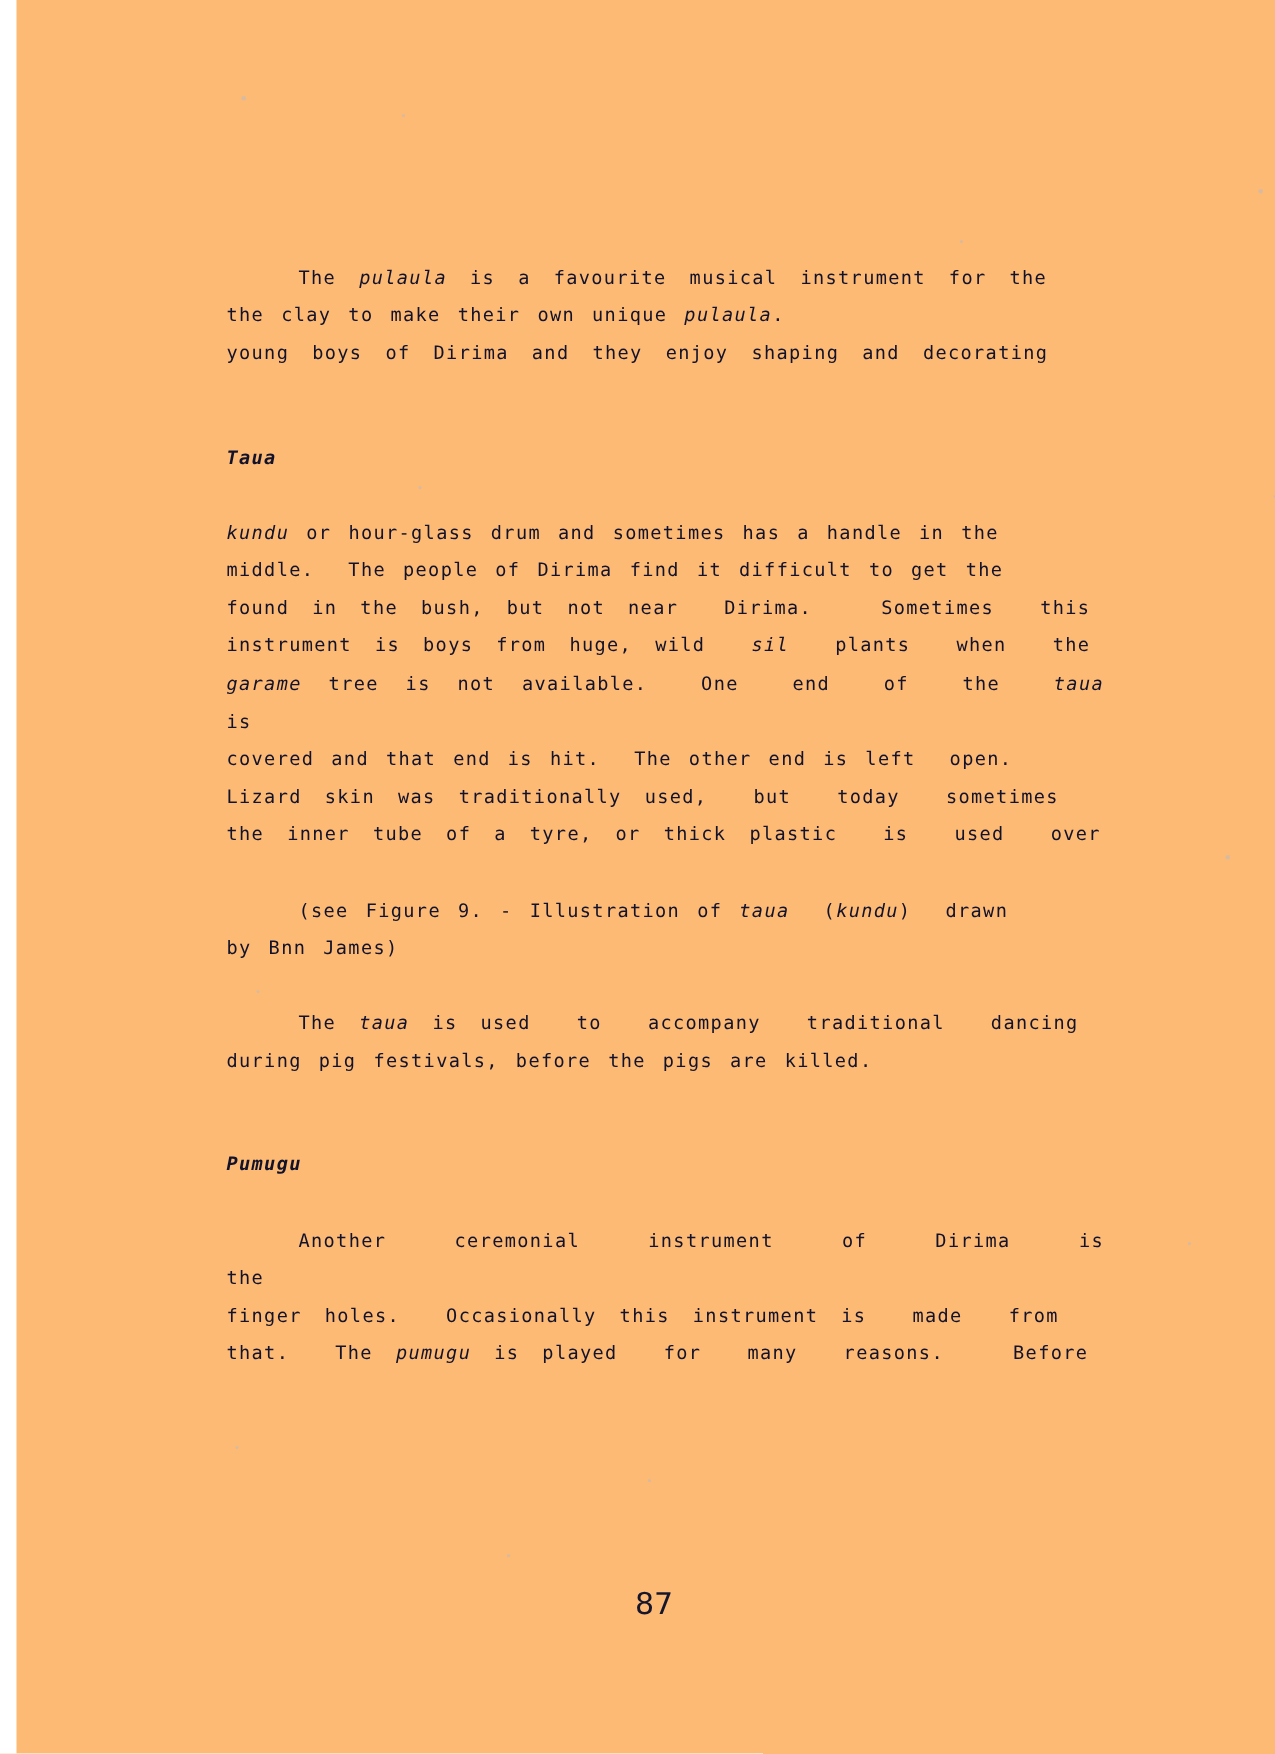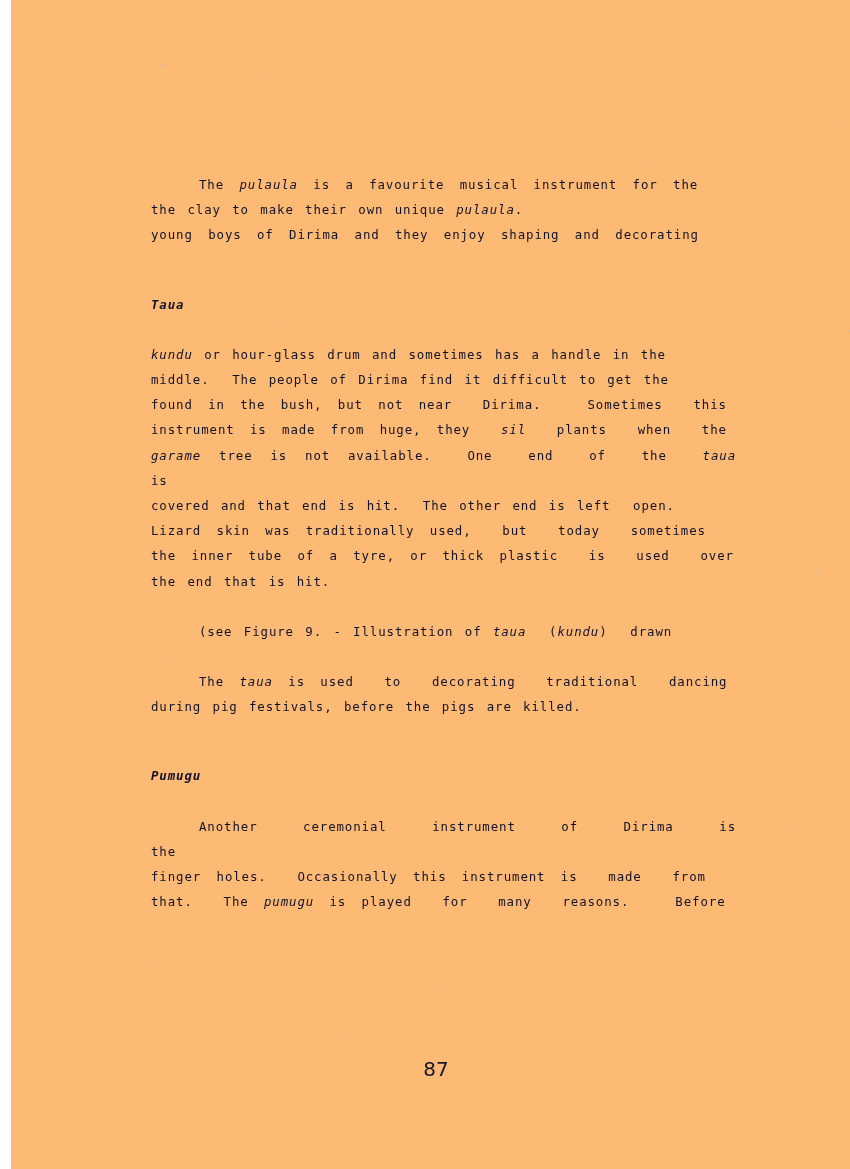--- a/index.html
+++ b/index.html
@@ -105,34 +105,34 @@
         <span class="line ws1"><span>the clay to make their own unique </span><span class="it">pulaula</span><span>.</span></span>
         <span class="line ws2"><span>young boys of Dirima and they enjoy shaping and decorating</span></span>
       </div>
       <div class="gap-md"></div>
       <div class="heading">Taua</div>
       <div class="gap-sm"></div>
       <div class="para">
         <span class="line ws1"><span class="it">kundu</span><span> or hour-glass drum and sometimes has a handle in the</span></span>
         <span class="line ws1"><span>middle.  The people of Dirima find it difficult to get the</span></span>
         <span class="line ws2"><span>found in the bush, but not near  Dirima.   Sometimes  this</span></span>
-        <span class="line ws2"><span>instrument is made from huge, they  </span><span class="it">sil</span><span>  plants  when  the</span></span>
+        <span class="line ws2"><span>instrument is boys from huge, wild  </span><span class="it">sil</span><span>  plants  when  the</span></span>
         <span class="line ws2"><span class="it">garame</span><span> tree is not available.  One  end  of  the  </span><span class="it">taua</span><span>  is</span></span>
         <span class="line ws1"><span>covered and that end is hit.  The other end is left  open.</span></span>
         <span class="line ws2"><span>Lizard skin was traditionally used,  but  today  sometimes</span></span>
         <span class="line ws2"><span>the inner tube of a tyre, or thick plastic  is  used  over</span></span>
-        <span class="line ws1"><span>the end that is hit.</span></span>
       </div>
       <div class="gap-sm"></div>
       <div class="para">
         <span class="line ws1"><span class="indent"></span><span>(see Figure 9. - Illustration of </span><span class="it">taua</span><span>  (</span><span class="it">kundu</span><span>)  drawn</span></span>
+        <span class="line ws1"><span>by Bnn James)</span></span>
       </div>
       <div class="gap-sm"></div>
       <div class="para">
-        <span class="line ws2"><span class="indent"></span><span>The </span><span class="it">taua</span><span> is used  to  decorating  traditional  dancing</span></span>
+        <span class="line ws2"><span class="indent"></span><span>The </span><span class="it">taua</span><span> is used  to  accompany  traditional  dancing</span></span>
         <span class="line ws1"><span>during pig festivals, before the pigs are killed.</span></span>
       </div>
       <div class="gap-md"></div>
       <div class="heading">Pumugu</div>
       <div class="gap-sm"></div>
       <div class="para">
         <span class="line ws3"><span class="indent"></span><span>Another  ceremonial  instrument  of  Dirima  is   the</span></span>
         <span class="line ws2"><span>finger holes.  Occasionally this instrument is  made  from</span></span>
         <span class="line ws2"><span>that.  The </span><span class="it">pumugu</span><span> is played  for  many  reasons.   Before</span></span>
       </div>

